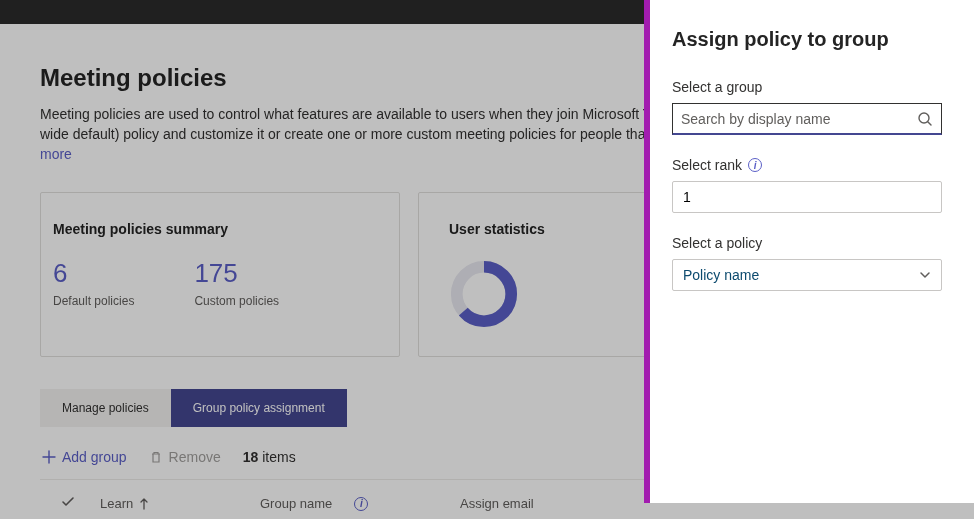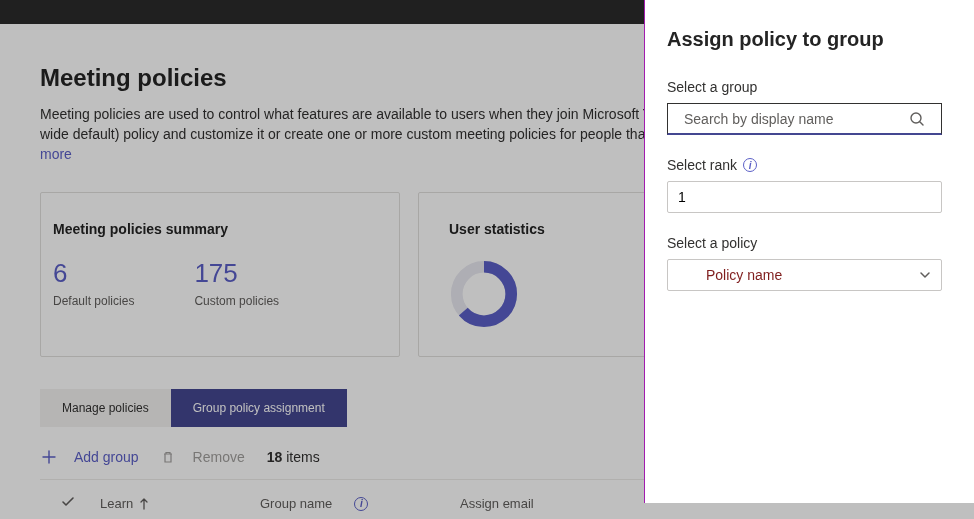--- a/index.html
+++ b/index.html
@@ -56,21 +56,21 @@
 
     .actionbar {
       margin-top: 18px;
       display: flex;
       align-items: center;
       gap: 22px;
       padding: 4px 2px 14px 2px;
       border-bottom: 1px solid #edebe9;
     }
     .action-link {
-      display: inline-flex; align-items: center; gap: 18px;
+      display: inline-flex; align-items: center; gap: 6px;
       color: #5b5fc7; font-size: 14px; cursor: pointer;
     }
     .action-link.disabled { color: #a19f9d; cursor: default; }
     .itemcount { font-size: 14px; color: #323130; }
     .itemcount b { font-weight: 600; }
 
     .table-head {
       display: flex; align-items: center; gap: 0;
       padding: 14px 0 6px 0;
       color: #605e5c; font-size: 13px;
@@ -87,46 +87,46 @@
       background: rgba(0,0,0,0.25);
       pointer-events: none;
     }
     
     .panel {
       position: absolute;
       top: 0; right: 0; bottom: 16px;
       width: 330px;
       background: #fff;
       padding: 28px 32px 0 22px;
-      border-left: 1px solid #a21caf;
+      border-left: 6px solid #a21caf;
     }
     .panel-title { font-size: 20px; font-weight: 700; color: #242424; margin-bottom: 28px; }
     .panel-label { font-size: 14px; color: #323130; margin-bottom: 8px; display:flex; align-items:center; gap:6px; }
     .panel-field { margin-bottom: 22px; }
     .search-box {
       display:flex; align-items:center;
       border: 1px solid #323130;
       border-bottom: 2px solid #444791;
-      height: 32px; padding: 0 16px;
+      height: 32px; padding: 0 8px;
       background:#fff;
     }
     .search-box input {
       flex:1; border:none; outline:none; font-size:14px; background:transparent;
       color:#323130;
     }
     .search-box input::placeholder { color:#605e5c; }
     .search-box svg { width:16px; height:16px; color:#605e5c; }
     .plain-input, .select-box {
       width:100%; height:32px;
       border:1px solid #c8c6c4; border-radius:2px;
       padding: 0 10px; font-size:14px; background:transparent; color:#323130;
       display:flex; align-items:center; justify-content:space-between;
     }
     .plain-input input { border:none; outline:none; background:transparent; width:100%; font-size:14px; }
-    .select-box span { color:#7f1d1d;margin-left:28px; }
+    .select-box span { color:#0c4a6e; }
     .chev { width:12px; height:12px; }
     .info-icon { width:14px; height:14px; color:#5b5fc7; border:1px solid #5b5fc7; border-radius:50%; display:inline-flex; align-items:center; justify-content:center; font-size:10px; font-style:italic; font-weight:bold; }
   </style>
 </head>
 <body>
 
 <div class="topbar"></div>
 
 <div class="main">
   <h1 class="page-title">Meeting policies</h1>

